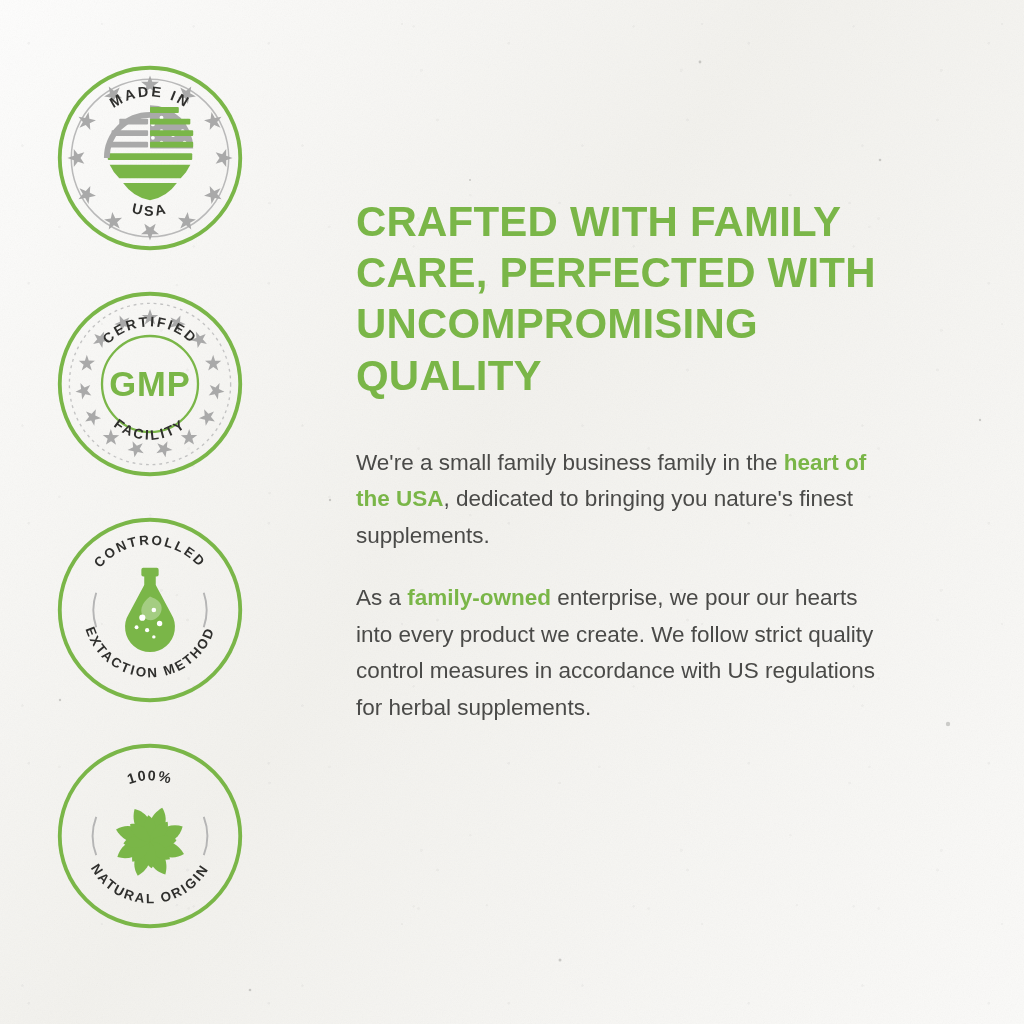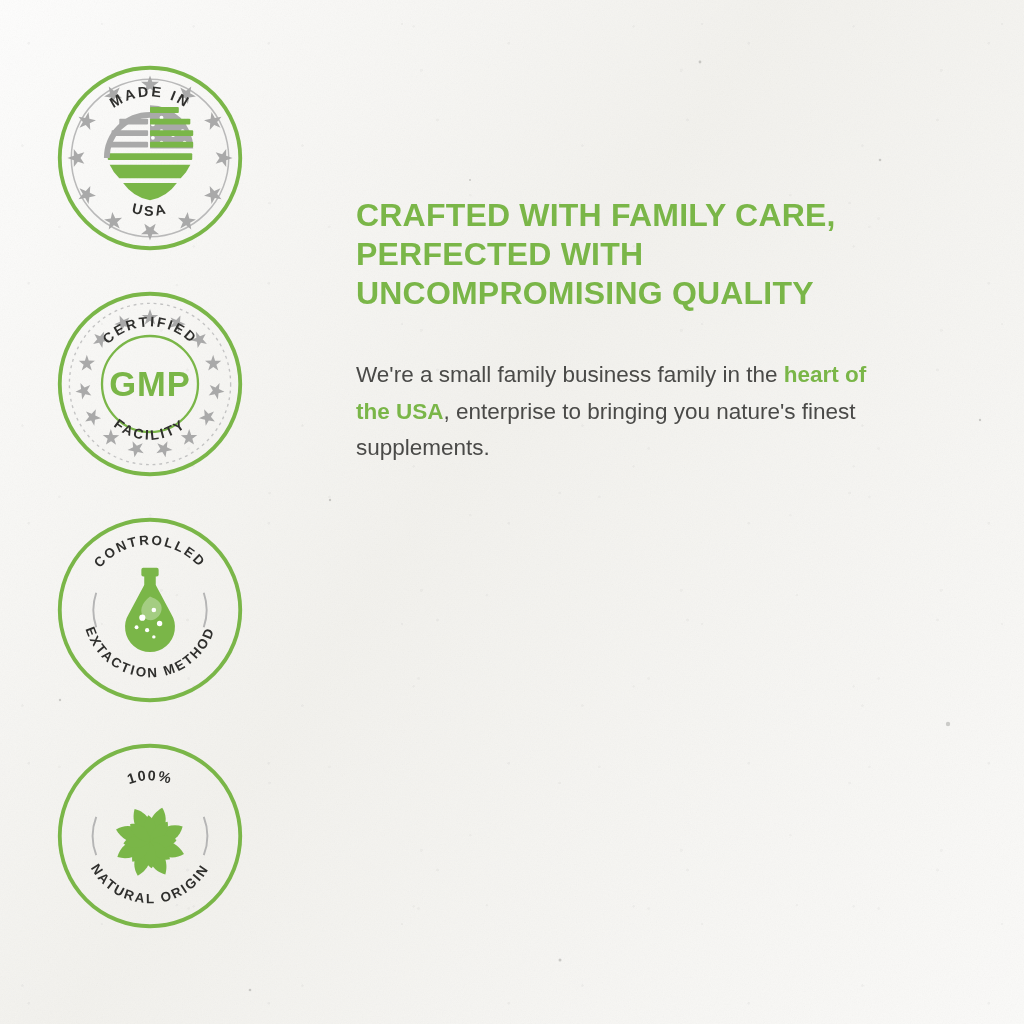--- a/index.html
+++ b/index.html
@@ -68,21 +68,21 @@
   }
   .badge svg { display: block; }
 
   
   .content {
     flex: 1;
     padding: 196px 118px 0 56px;
   }
   .headline {
     color: #7ab648;
-    font-size: 32px;
+    font-size: 42px;
     line-height: 1.22;
     font-weight: 700;
     letter-spacing: 0.2px;
     margin: 0 0 44px 0;
     text-transform: uppercase;
     font-family: "Liberation Sans", sans-serif;
     font-stretch: condensed;
   }
   .para {
     color: #4a4a48;
@@ -392,18 +392,21 @@
         </text>
       </svg>
     </div>
 
   </div>
 
   <div class="content">
     <h1 class="headline">CRAFTED WITH FAMILY CARE, PERFECTED WITH UNCOMPROMISING QUALITY</h1>
 
     <p class="para">
-      <span>We're a small family business family in the </span><span class="hl">heart of the USA</span><span>, enterprise to bringing you nature's finest supplements.</span>
+      <span>We're a small family business family in the </span><span class="hl">heart of the USA</span><span>, dedicated to bringing you nature's finest supplements.</span>
     </p>
 
+    <p class="para">
+      <span>As a </span><span class="hl">family-owned</span><span> enterprise, we pour our hearts into every product we create. We follow strict quality control measures in accordance with US regulations for herbal supplements.</span>
+    </p>
   </div>
 
 </div>
 
 </body></html>

